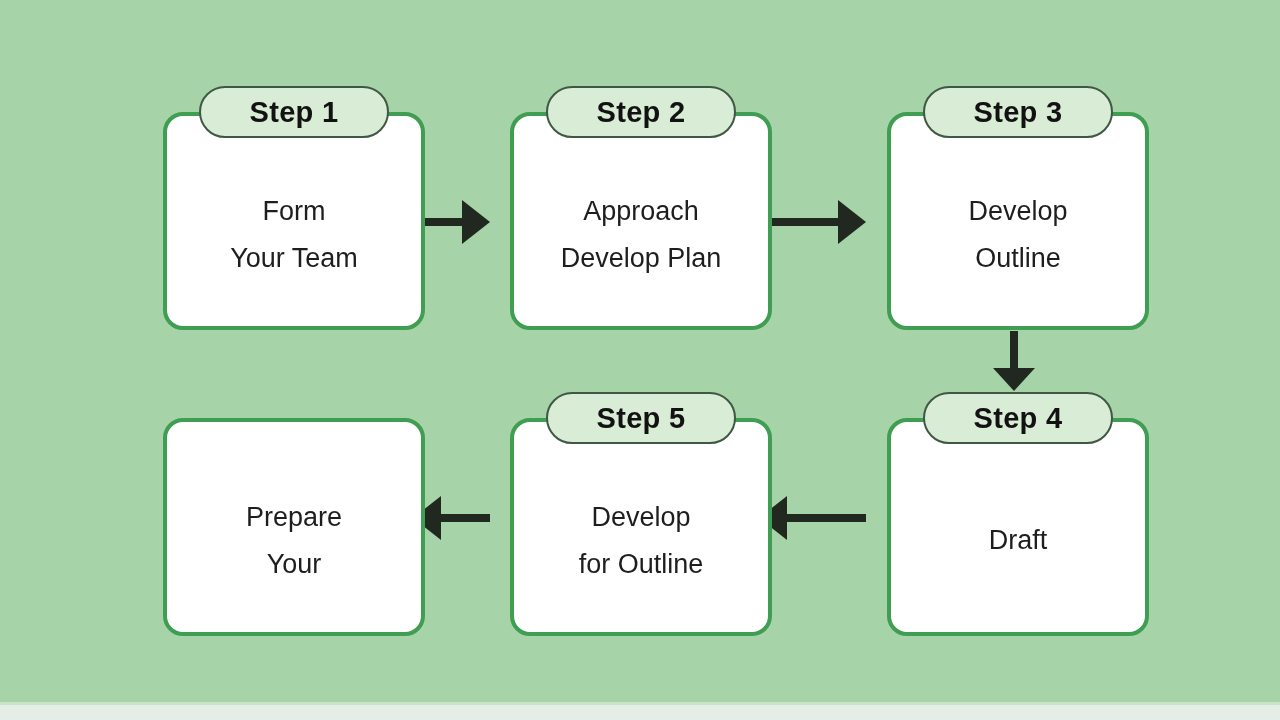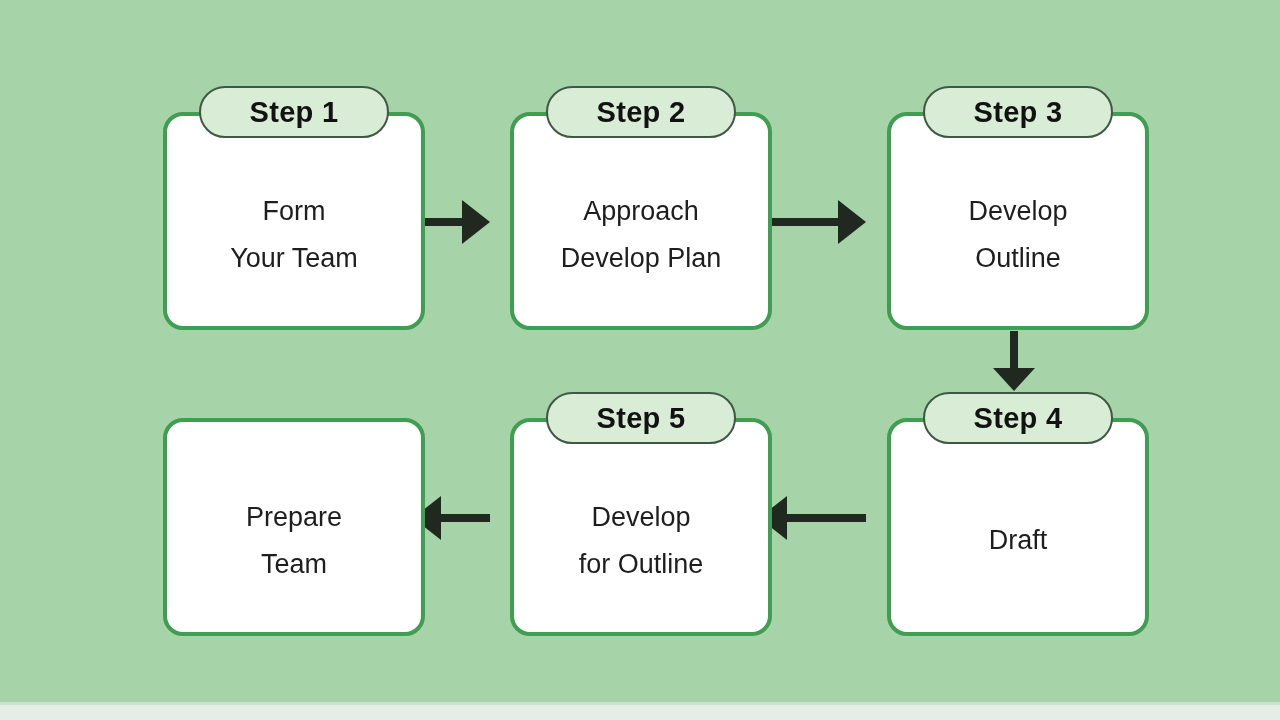--- a/index.html
+++ b/index.html
@@ -155,21 +155,21 @@
     </div>
     <div class="card">
       <div class="line">Develop</div>
       <div class="line">for Outline</div>
     </div>
   </div>
 
   <div class="group" id="g6">
     <div class="card">
       <div class="line">Prepare</div>
-      <div class="line">Team</div>
+      <div class="line">Your</div>
     </div>
   </div>
 
   <div class="arrow-h right" id="a1">
     <div class="shaft"></div>
     <div class="head"></div>
   </div>
 
   <div class="arrow-h right" id="a2">
     <div class="shaft"></div>

